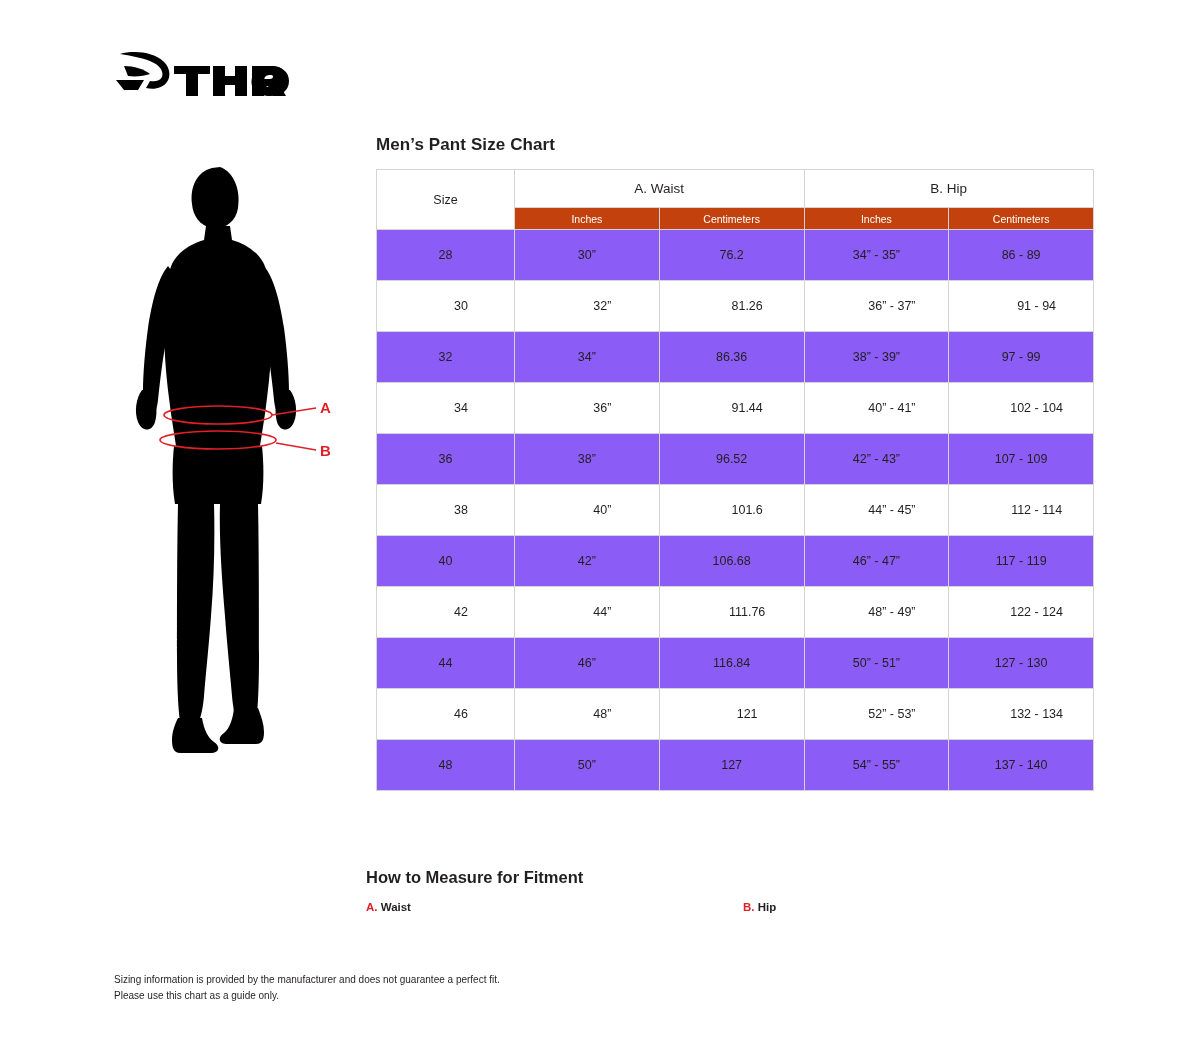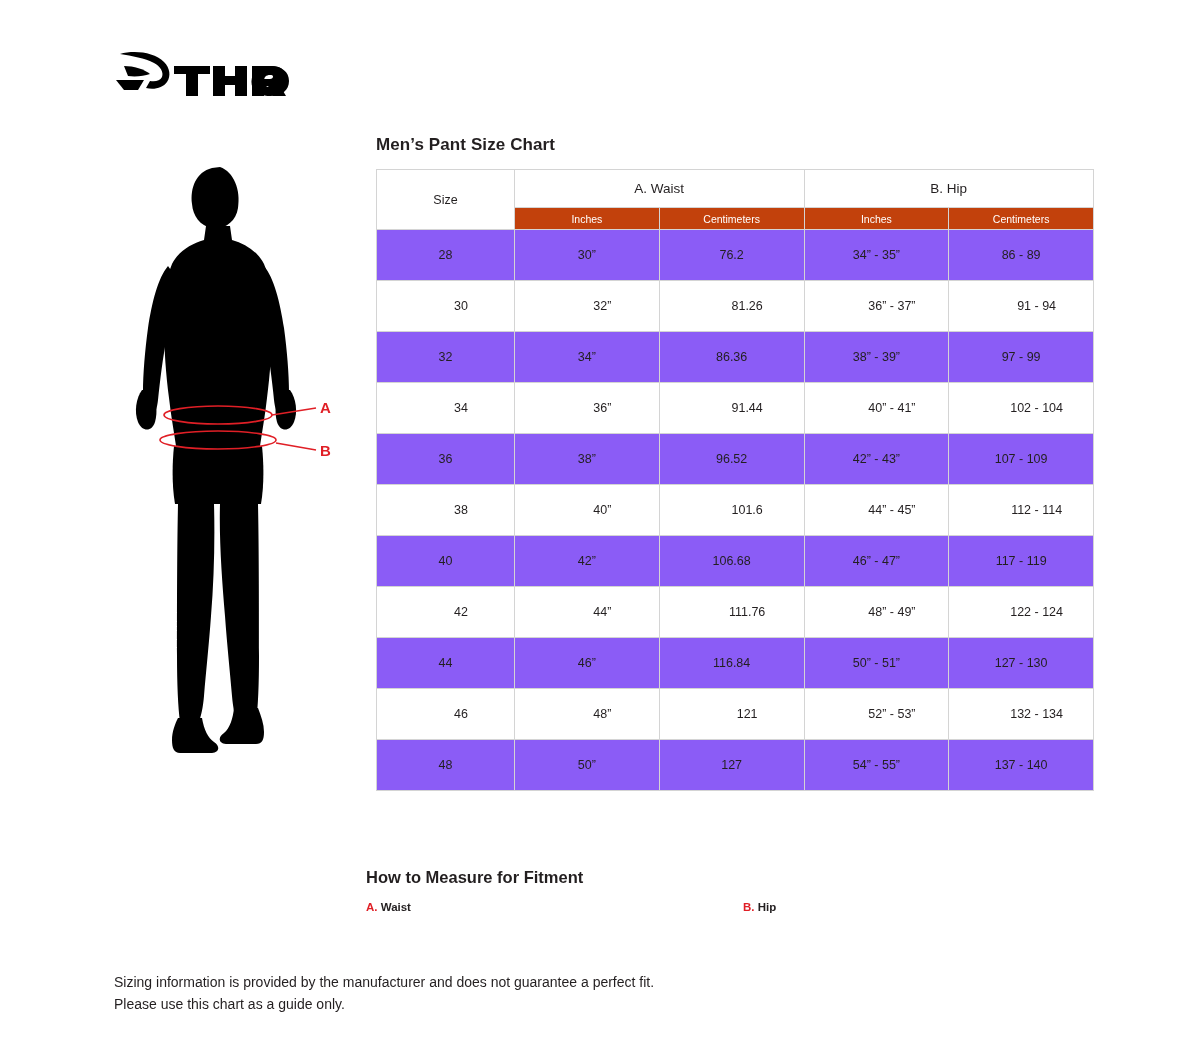--- a/index.html
+++ b/index.html
@@ -133,21 +133,21 @@
     font-size: 10.5px;
     line-height: 1.45;
     color: #231f20;
   }
 
   
   .footer {
     position: absolute;
     left: 114px;
     top: 972px;
-    font-size: 14px;
+    font-size: 10px;
     line-height: 1.55;
     color: #231f20;
   }
 </style>
 </head>
 <body>
 
 <div class="logo-wrap">
   <svg width="180" height="56" viewBox="0 0 180 56">
     <g fill="#000000">

